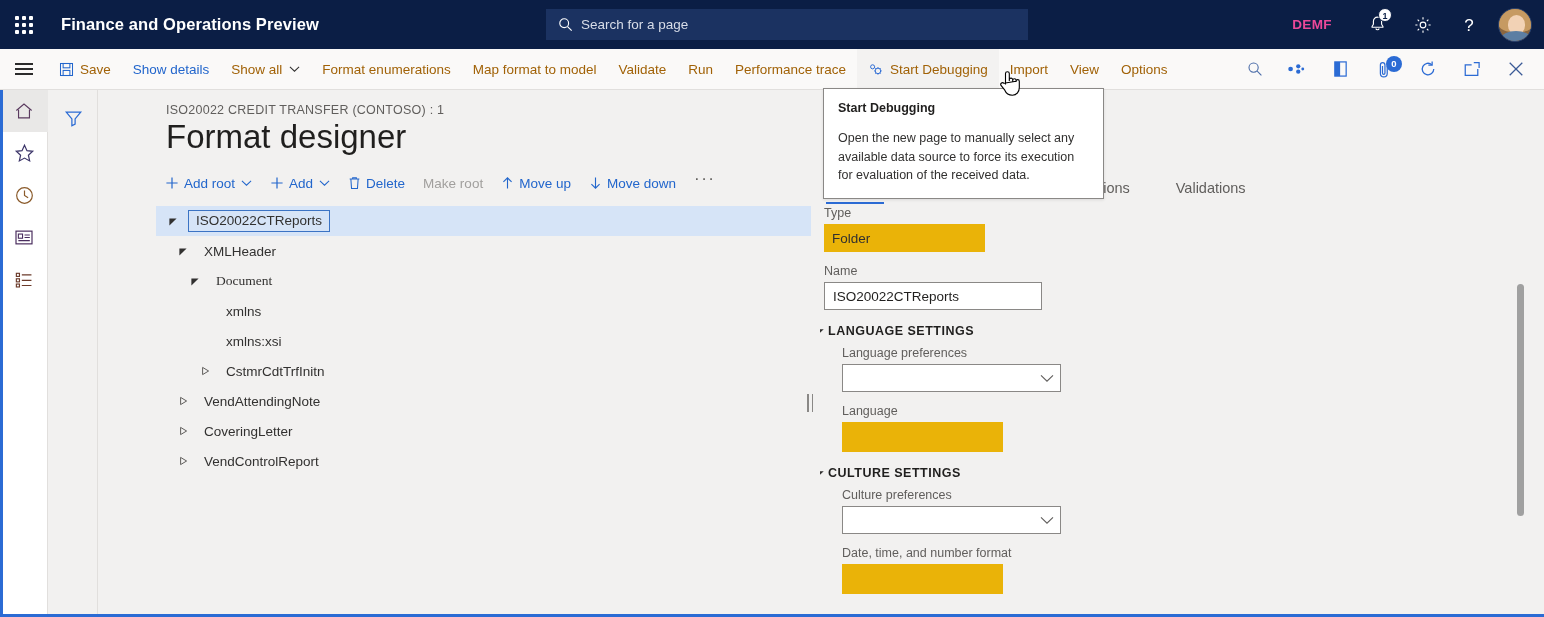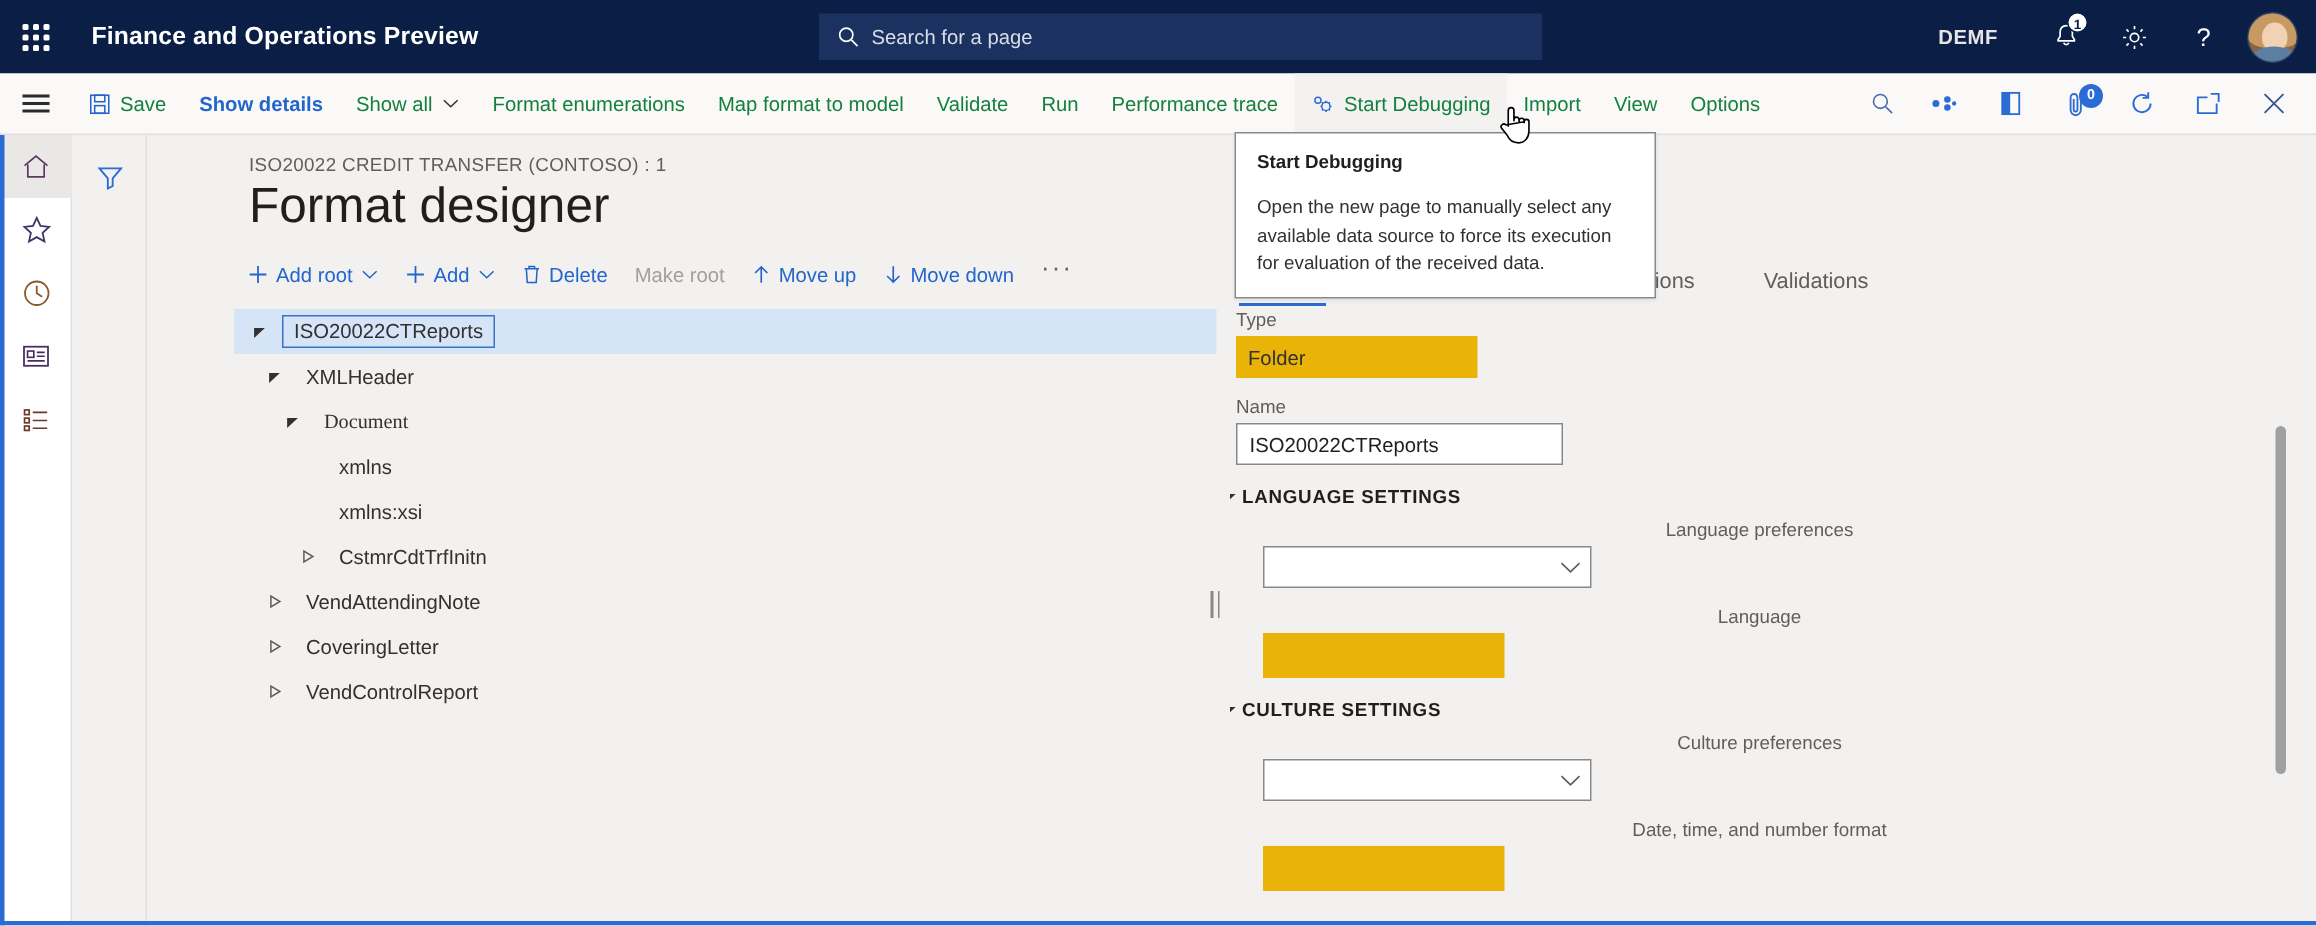--- a/index.html
+++ b/index.html
@@ -33,21 +33,21 @@
   }
   #search-wrap {
     position: absolute; left: 546px; top: 9px; width: 482px; height: 31px;
     background: #1b3261; display: flex; align-items: center; cursor: text;
   }
   #search-wrap .sicon { margin: 0 8px 0 12px; display: flex; }
   #search-text { color: #d8dde8; font-size: 13.5px; }
   #topright {
     position: absolute; right: 0; top: 0; height: 49px; display: flex; align-items: center;
   }
-  #company { color: #e5e5e5; font-size: 13.5px; font-weight: bold; letter-spacing: .4px; margin-right: 22px; cursor: pointer;}
+  #company { color: #ec4899; font-size: 13.5px; font-weight: bold; letter-spacing: .4px; margin-right: 22px; cursor: pointer;}
   .tr-icon {
     width: 46px; height: 49px; display: flex; align-items: center; justify-content: center;
     position: relative; cursor: pointer;
   }
   .tr-badge {
     position: absolute; top: 8px; right: 8px; min-width: 14px; height: 14px;
     background: #ffffff; color: #0b1e45; border-radius: 50%;
     font-size: 9px; font-weight: bold; line-height: 14px; text-align: center;
     border: 1px solid #0b1e45;
   }
@@ -68,23 +68,23 @@
     background: #faf9f8; border-bottom: 1px solid #e1dfdd;
     display: flex; align-items: center;
   }
   #hamburger {
     width: 48px; height: 40px; display: flex; align-items: center; justify-content: center; cursor: pointer;
   }
   #hamburger .bars { width: 18px; }
   #hamburger .bars i { display: block; height: 1.6px; background: #2b2b2b; margin: 3.6px 0; }
   .cmd {
     display: flex; align-items: center; height: 40px; padding: 0 11px;
-    font-size: 13.5px; color: #15803d; white-space: nowrap; cursor: pointer;
-  }
-  .cmd.link { color: #2266cc; font-weight: bold; }
+    font-size: 13.5px; color: #a16207; white-space: nowrap; cursor: pointer;
+  }
+  .cmd.link { color: #2266cc; }
   .cmd.hovered { background: #f3f2f1; }
   .cmd .lbl { margin-left: 0px; }
   .cmd .ic { margin-right: 6px; display: flex; align-items: center; }
   .cmd .chev { margin-left: 7px; display: flex; }
   #cmd-right { margin-left: auto; display: flex; align-items: center; padding-right: 6px; }
   .cmd-ricon {
     width: 38px; height: 40px; display: flex; align-items: center; justify-content: center;
     position: relative; cursor: pointer;
   }
   .cmd-ricon.wide { width: 44px; }
@@ -182,21 +182,21 @@
     display: flex; align-items: center; padding: 0 8px; font-size: 13.5px; color: #201f1e;
   }
   .finput.readonly { background: #eab308; border: none; width: 161px; color: #323130; }
   .finput.readonly.blank { height: 30px; width: 161px; }
   .finput.combo { width: 219px; justify-content: space-between; padding-right: 6px; }
   .sect-head {
     display: flex; align-items: center; margin: 14px 0 8px -12px;
     font-size: 12.5px; color: #201f1e; font-weight: bold; letter-spacing: .5px; cursor: pointer;
   }
   .sect-head .tw { width: 16px; display: flex; align-items: center; justify-content: center; }
-  .sub { margin-left: 18px; text-align: center; }
+  .sub { margin-left: 18px; }
 
   
   #vscroll {
     position: absolute; right: 18px; top: 104px; width: 10px; height: 420px;
   }
   #vthumb {
     position: absolute; left: 1px; top: 14px; width: 7px; height: 232px;
     background: #a0a0a0; border-radius: 4px; cursor: pointer;
   }
 

